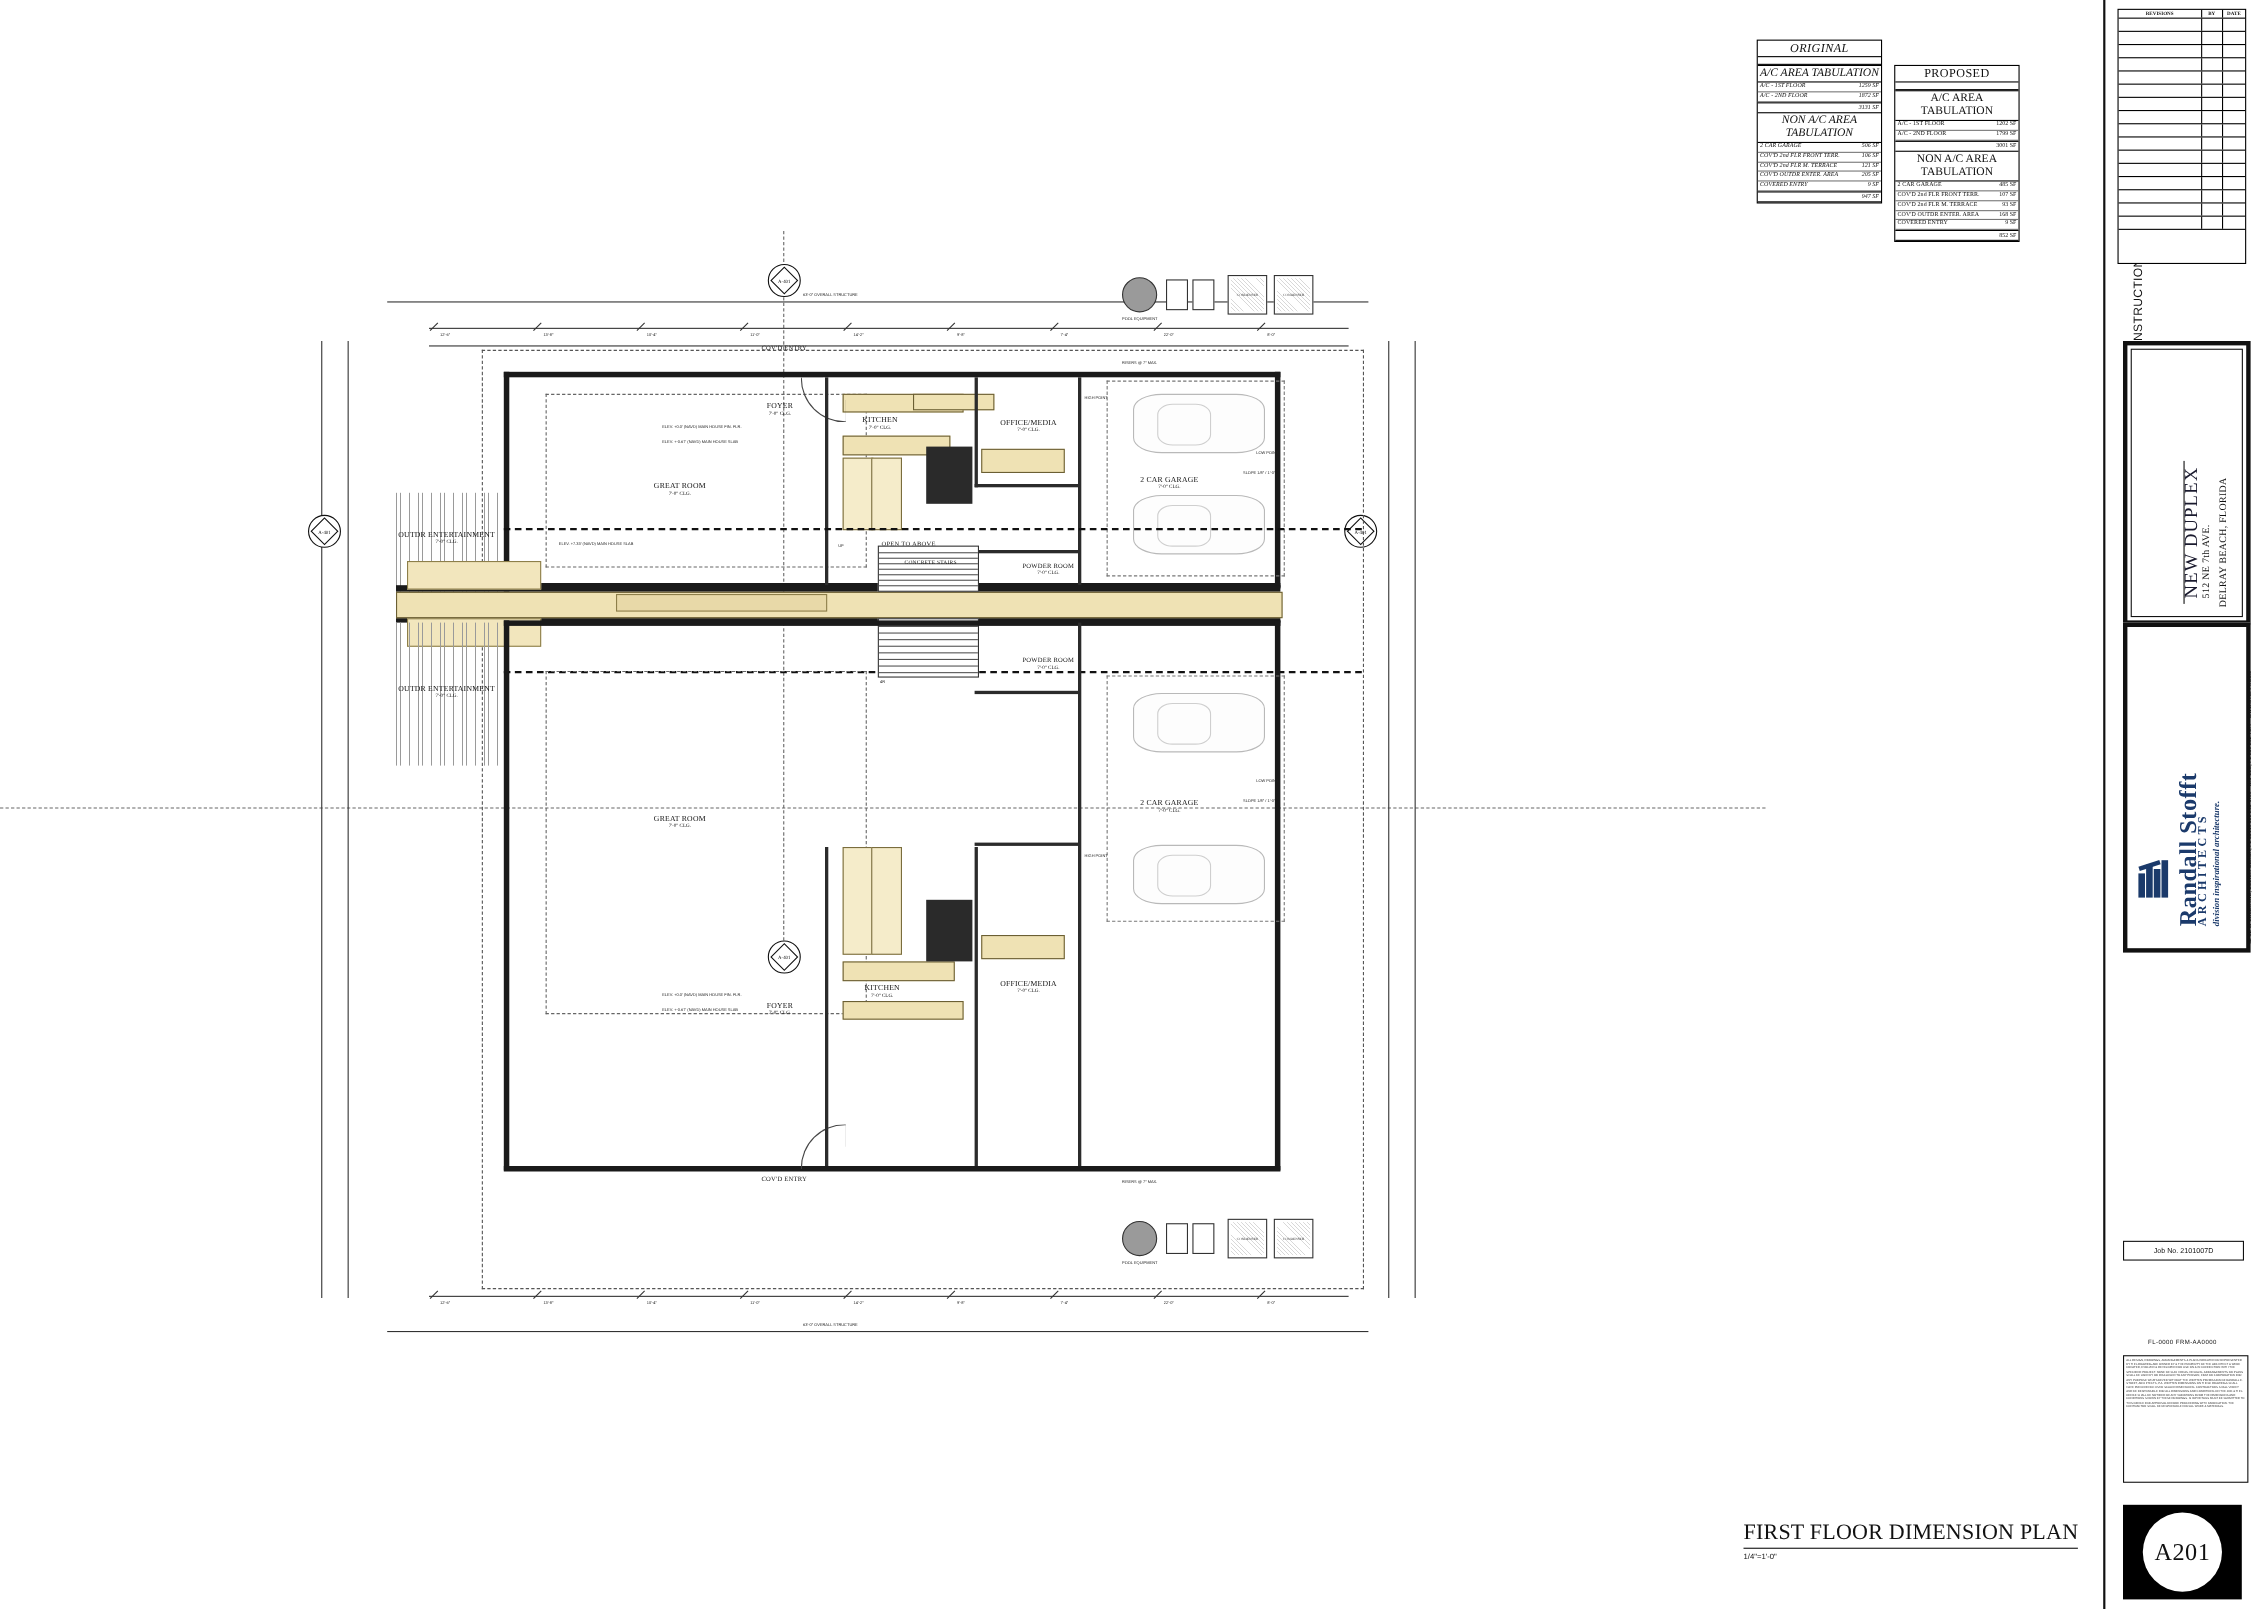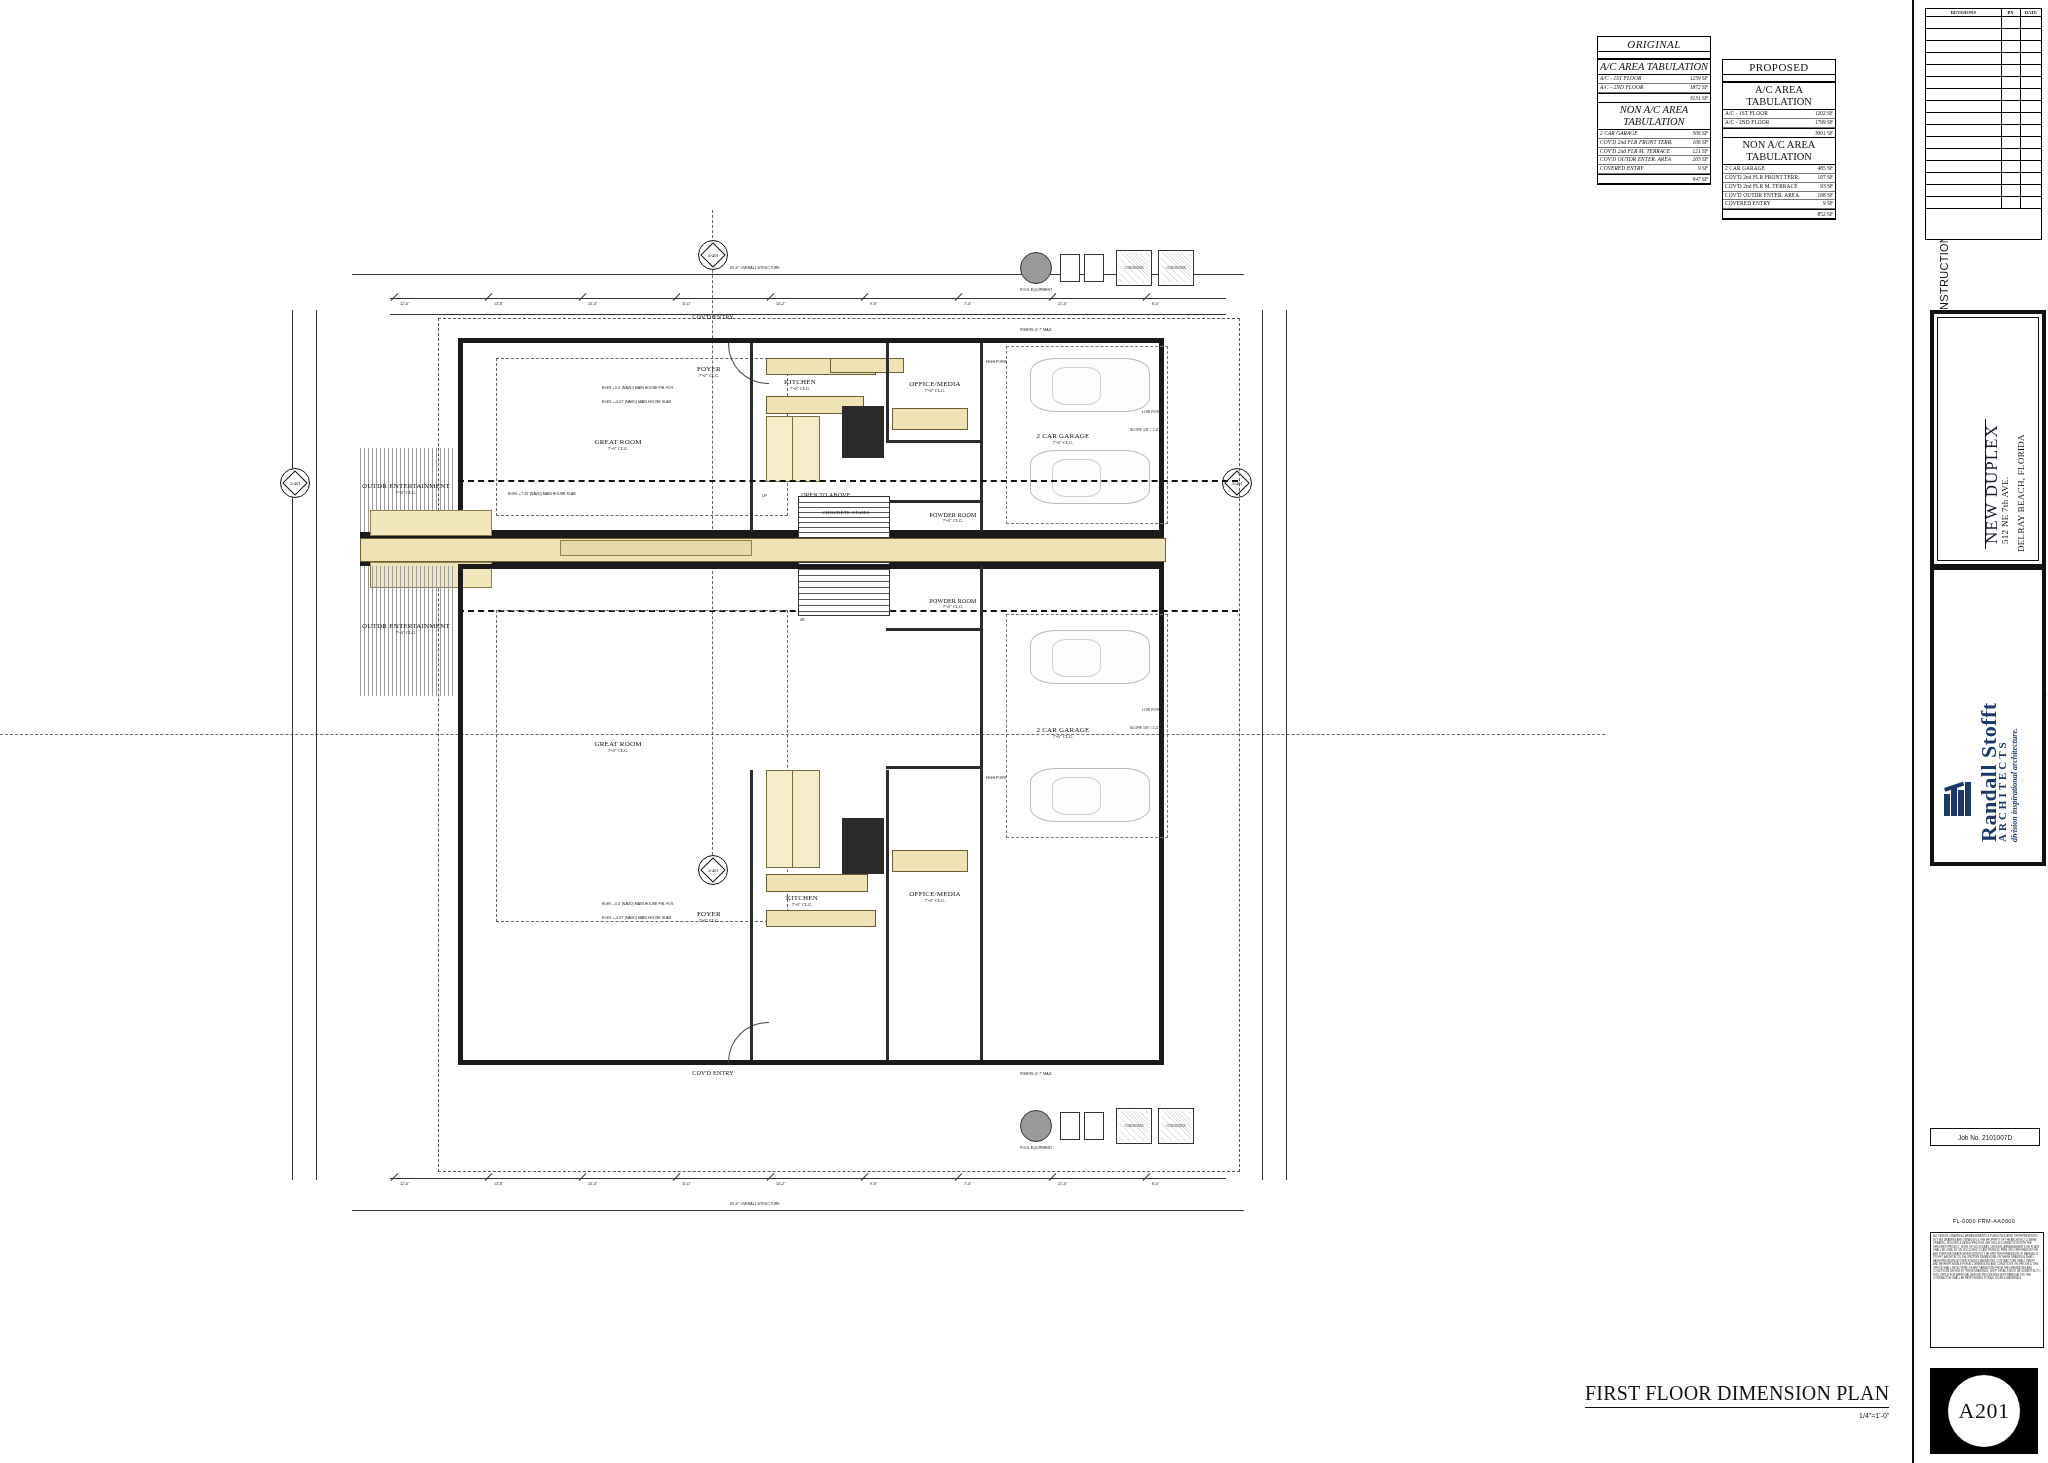--- a/index.html
+++ b/index.html
@@ -280,21 +280,21 @@
     WITH THE SPECIFIED PROJECT. NONE OF SUCH IDEAS, DESIGNS, ARRANGEMENTS OR PLANS SHALL BE USED BY
     OR DISCLOSED TO ANY PERSON, FIRM OR CORPORATION FOR ANY PURPOSE WHATSOEVER WITHOUT THE WRITTEN
     PERMISSION OF RANDALL E. STOFFT, ARCHITECTS, P.A. WRITTEN DIMENSIONS ON THESE DRAWINGS SHALL HAVE
     PRECEDENCE OVER SCALED DIMENSIONS. CONTRACTORS SHALL VERIFY AND BE RESPONSIBLE FOR ALL DIMENSIONS
     AND CONDITIONS ON THE JOB &amp; THIS OFFICE SHALL BE NOTIFIED OF ANY VARIATIONS FROM THE DIMENSIONS AND
     CONDITIONS SHOWN BY THESE DRAWINGS. SHOP DETAILS MUST BE SUBMITTED TO THIS OFFICE FOR APPROVAL
     BEFORE PROCEEDING WITH FABRICATION. THE CONTRACTOR SHALL BE RESPONSIBLE FOR ALL WORK &amp; MATERIALS.
   </div>
 </div>
 
-<div class="abs" style="left:1585px;top:1382px;text-align:right;">
+<div class="abs" style="left:1585px;top:1382px;">
   <div style="font-size:20px;border-bottom:1.8px solid #111;padding-bottom:2px;letter-spacing:.2px;">FIRST FLOOR DIMENSION PLAN</div>
   <div style="font-size:7px;margin-top:4px;font-family:'Liberation Sans',sans-serif;">1/4"=1'-0"</div>
 </div>
 
 <div class="abs" style="left:1930px;top:1368px;width:108px;height:86px;background:#000;
             display:flex;align-items:center;justify-content:center;">
   <div style="width:72px;height:72px;border-radius:50%;background:#fff;
               display:flex;align-items:center;justify-content:center;">
     <span style="font-size:22px;letter-spacing:.5px;font-family:'Liberation Serif',serif;">A201</span>
   </div>

